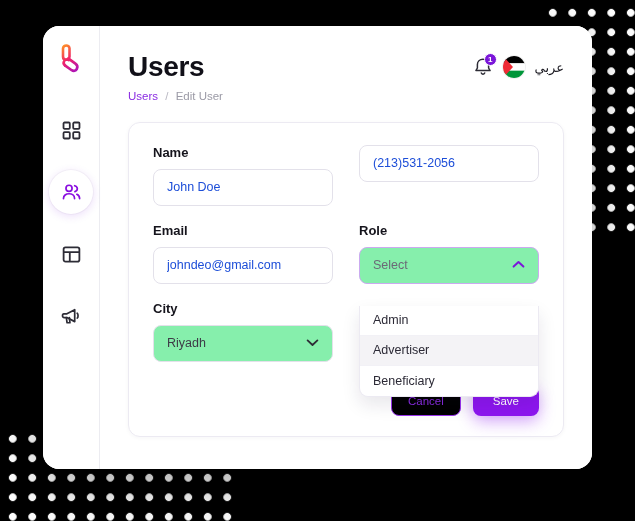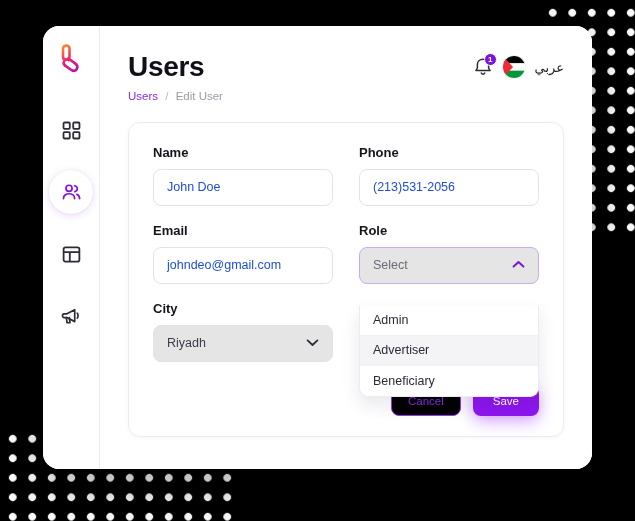--- a/index.html
+++ b/index.html
@@ -127,21 +127,21 @@
     font-size: 12.5px; color: #1d4ed8;
     font-family: "Liberation Sans", sans-serif;
     outline: none;
   }
   .field-input::placeholder { color: #9b9aa6; }
 
   .select-box {
     width: 100%; height: 37px;
     border: 1px solid #e3e1ea;
     border-radius: 8px;
-    background: #e5e5e5;
+    background: #86efac;
     padding: 0 13px;
     display: flex; align-items: center; justify-content: space-between;
     font-size: 12.5px; color: #3d3b47;
     cursor: pointer;
   }
   .select-box.open {
     border-color: #cbaaf0;
     color: #59576a;
     position: relative; z-index: 6;
   }
@@ -308,21 +308,20 @@
       <div id="form-card">
 
         <div class="form-grid">
 
           <div class="field">
             <label class="field-label">Name</label>
             <input class="field-input" type="text" value="John Doe" style="">
           </div>
 
           <div class="field">
-            <label class="field-label">Phone</label>
             <input class="field-input" type="text" value="(213)531-2056" style="">
           </div>
 
           <div class="field">
             <label class="field-label">Email</label>
             <input class="field-input" type="text" value="johndeo@gmail.com" style="">
           </div>
 
           <div class="field">
             <label class="field-label">Role</label>

